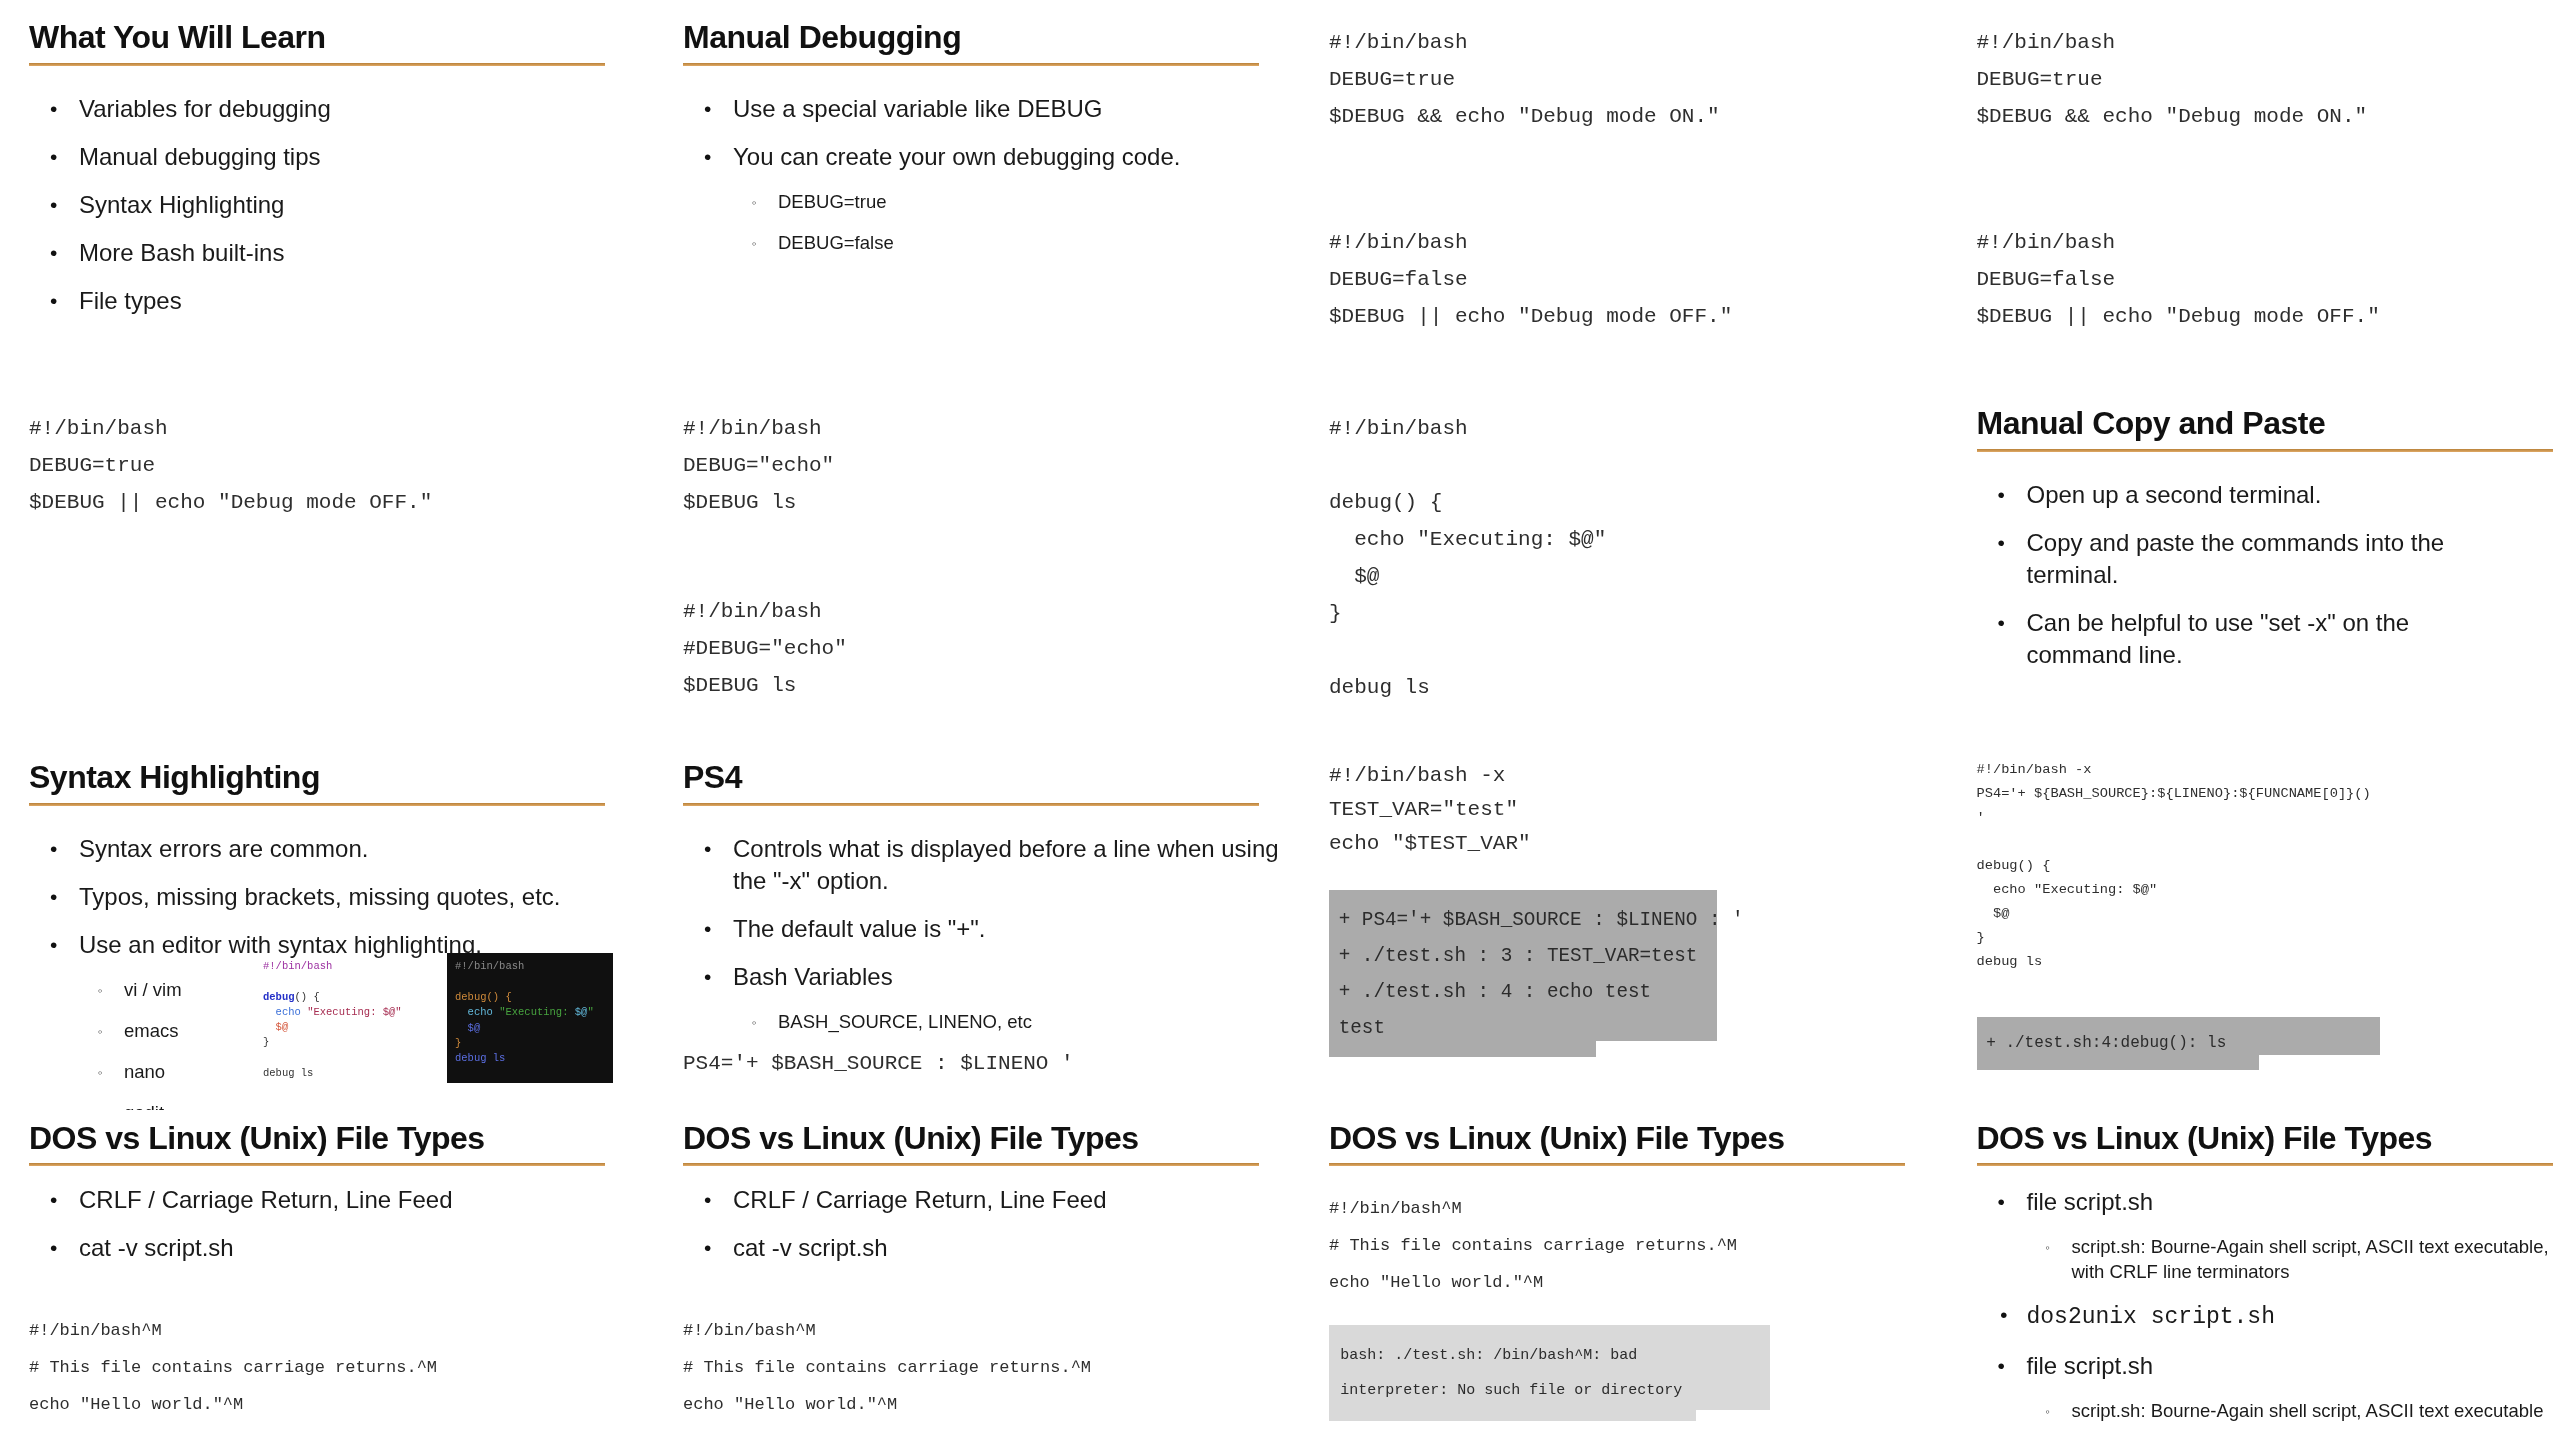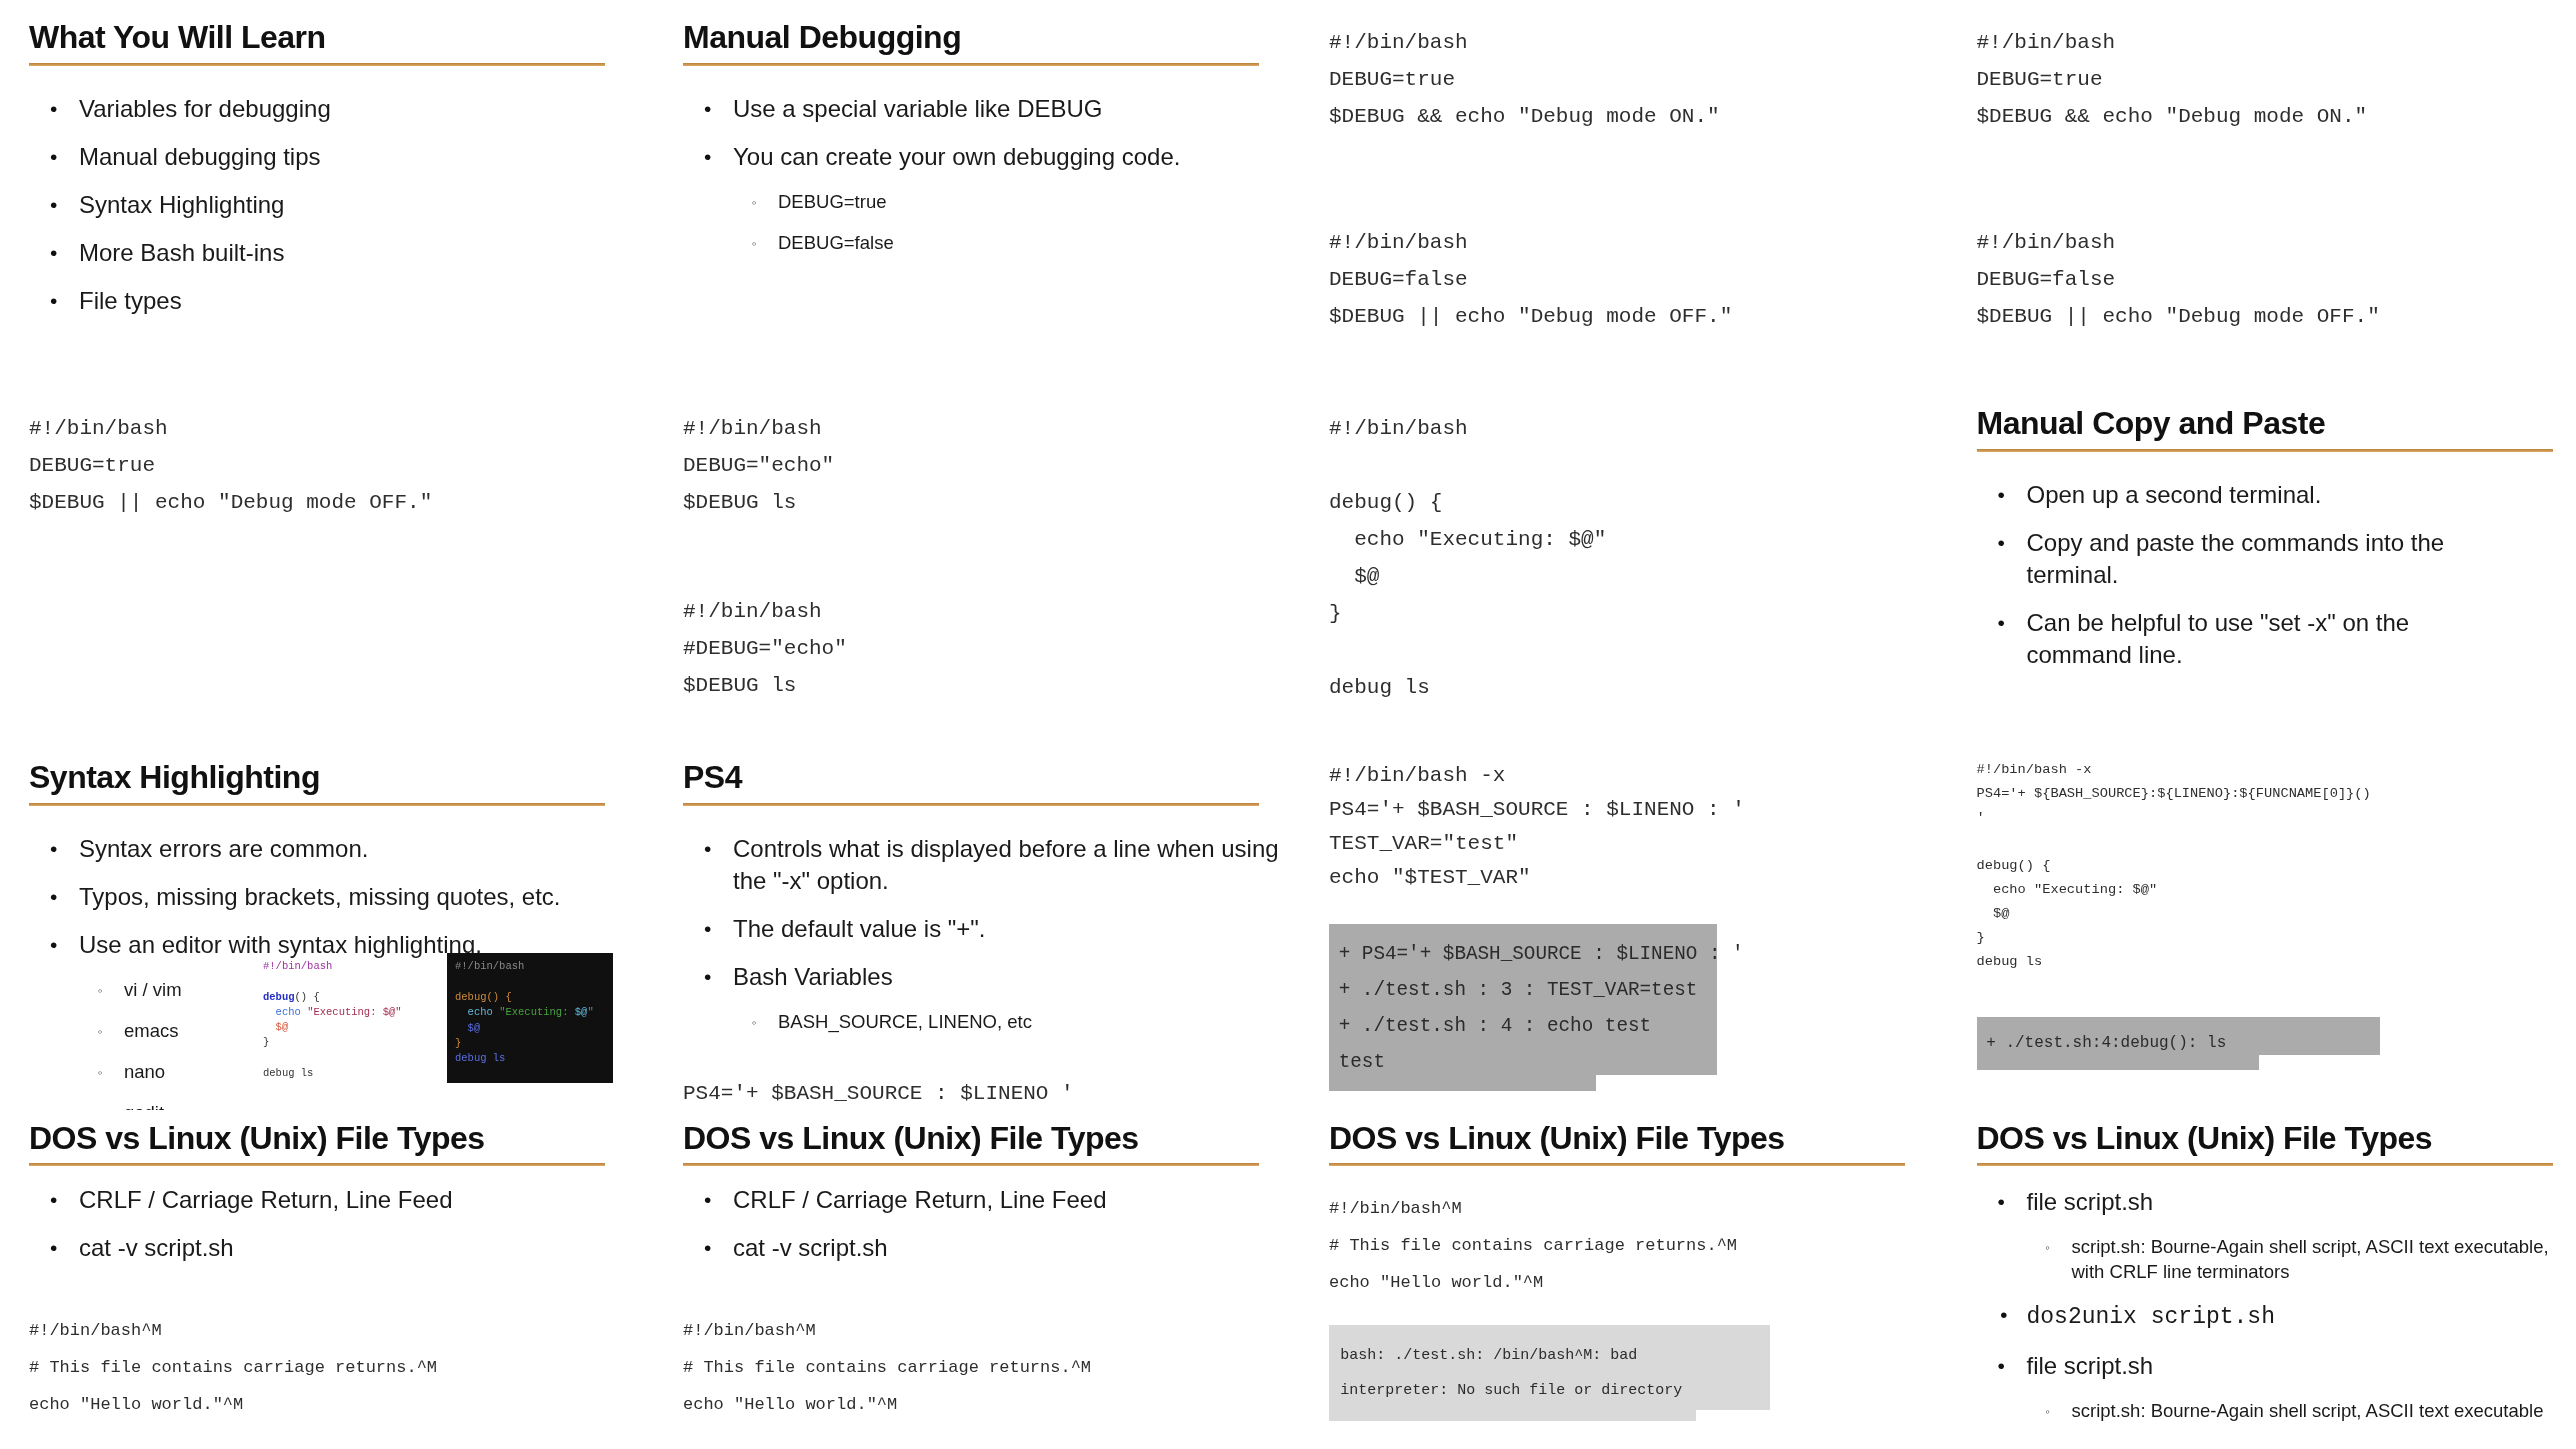--- a/index.html
+++ b/index.html
@@ -32,21 +32,21 @@
           color: #2e2e2e; }
   .cl { white-space: pre; }
   .cl:empty::before { content: "\00a0"; }
   .code-md { font-size: 21px; line-height: 34px; }
   .code-sm { font-size: 13.7px; line-height: 24px; }
   .mt110 { margin-top: 89px; }
   .mt90  { margin-top: 72px; }
   .mt60  { margin-top: 48px; }
   .mt30  { margin-top: 24px; }
 
-  .codeline-single { font-family:"Liberation Mono", monospace; font-size: 21px; margin-top: 48px; color:#2e2e2e; white-space: pre; }
+  .codeline-single { font-family:"Liberation Mono", monospace; font-size: 21px; margin-top: 18px; color:#2e2e2e; white-space: pre; }
 
   .gray { position: relative; margin-top: 29px; width: 388px; background: #ababab;
           padding: 11.3px 9.7px; font-family:"Liberation Mono", monospace;
           font-size: 19.3px; line-height: 36px; color:#2b2b2b; }
   .gray-light { position: relative; margin-top: 24px; width: 441px; background: #d9d9d9;
           padding: 13px 11.3px; font-family:"Liberation Mono", monospace;
           font-size: 15px; line-height: 35px; color:#2b2b2b; }
   .strip { position: relative; margin-top: 43px; width: 403px; height: 53px; background: #ababab;
            padding: 0 9.7px; font-family:"Liberation Mono", monospace;
            font-size: 16px; line-height: 53px; color:#2b2b2b; }
@@ -227,21 +227,20 @@
         <div class="b b1">Bash Variables</div>
         <div class="b b2">BASH_SOURCE, LINENO, etc</div>
       </div>
     <div class="codeline-single">PS4='+ $BASH_SOURCE : $LINENO '</div>
   </section>
 
   <section class="cell c3">
     <div class="code code-md">
 
     <div class="cl">#!/bin/bash -x</div>
-        <div class="cl">PS4='+ $BASH_SOURCE : $LINENO : '</div>
         <div class="cl">TEST_VAR="test"</div>
         <div class="cl">echo "$TEST_VAR"</div>
       </div>
     <div class="gray">
 
       <div class="notch"></div>
     <div class="cl">+ PS4='+ $BASH_SOURCE : $LINENO : '</div>
         <div class="cl">+ ./test.sh : 3 : TEST_VAR=test</div>
         <div class="cl">+ ./test.sh : 4 : echo test</div>
         <div class="cl">test</div>

